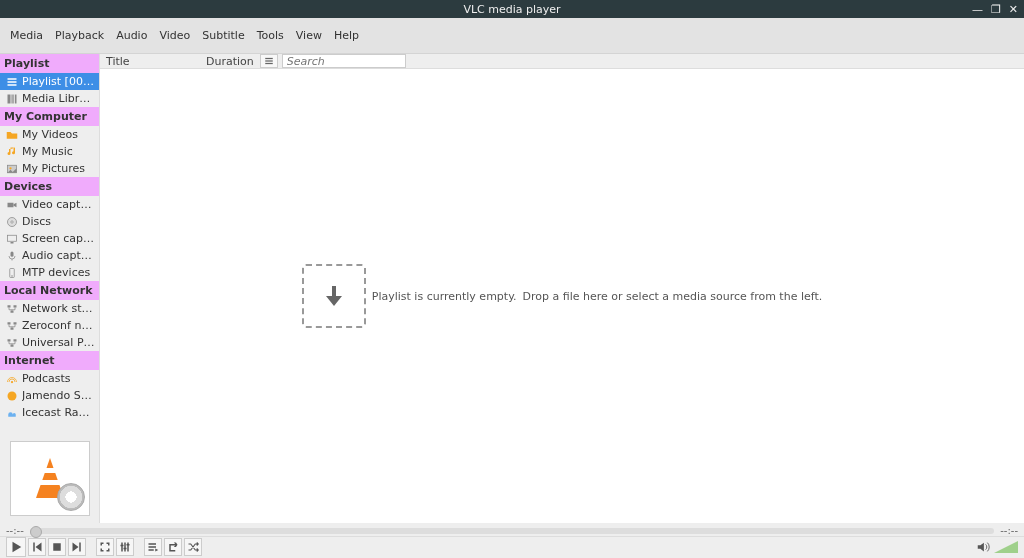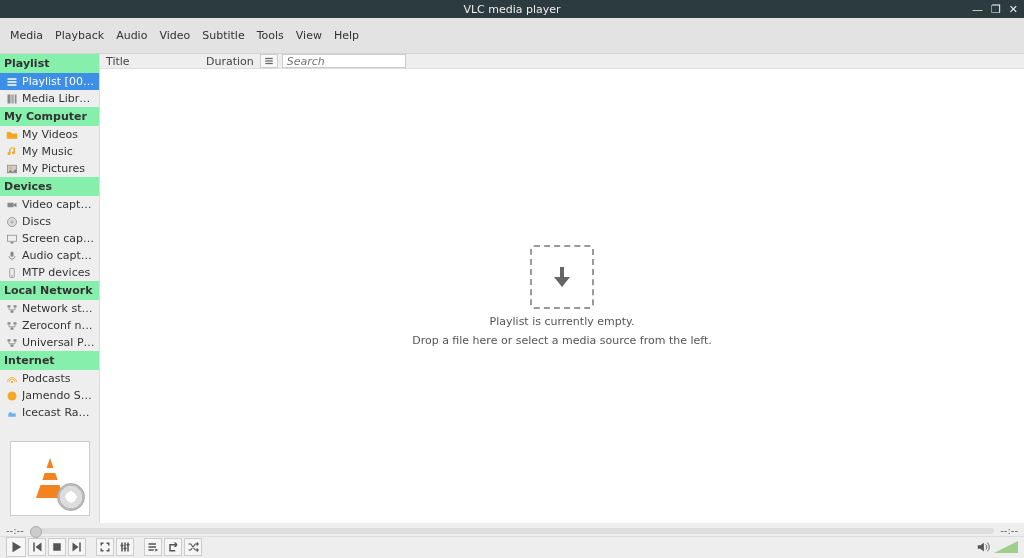--- a/index.html
+++ b/index.html
@@ -14,21 +14,21 @@
   
   .menubar { background: #e3e3e3; height: 36px; display: flex; align-items: center; padding: 0 4px; border-bottom: 1px solid #d4d4d4; }
   .menubar .menu { padding: 2px 6px; cursor: pointer; font-size: 11px; }
 
   
   .main { flex: 1; display: flex; min-height: 0; }
 
   
   .sidebar { width: 100px; background: #eeeeee; display: flex; flex-direction: column; border-right: 1px solid #ddd; }
   .sidebar-tree { flex: 1; overflow: hidden; background:#eeeeee; }
-  .sb-header { font-weight: bold; padding: 3px 4px; font-size: 11px; background:#86efac; }
+  .sb-header { font-weight: bold; padding: 3px 4px; font-size: 11px; background:#f0abfc; }
   .sb-item { display: flex; align-items: center; gap: 4px; padding: 2px 4px 2px 6px; cursor: pointer; white-space: nowrap; overflow: hidden; }
   .sb-item.selected { background: #3d8ee6; color: #fff; }
   .sb-item .ic { width: 12px; height: 12px; display: inline-flex; align-items: center; justify-content: center; }
   .sb-item .lbl { font-size: 11px; overflow: hidden; text-overflow: ellipsis; }
 
   .sidebar-art { height: 90px; display:flex; align-items:center; justify-content:center; padding:6px; }
   .art-box { width: 80px; height: 75px; background:#fff; border:1px solid #ccc; display:flex; align-items:center; justify-content:center; position:relative;}
   .cone { position:relative; width:0; height:0; border-left:14px solid transparent; border-right:14px solid transparent; border-bottom:40px solid #f58220; }
   .cone::before{content:"";position:absolute;left:-14px;top:10px;width:28px;height:5px;background:#fff;}
   .cone::after{content:"";position:absolute;left:-14px;top:22px;width:28px;height:5px;background:#fff;}
@@ -38,21 +38,21 @@
   .content { flex: 1; display:flex; flex-direction:column; background:#fff; min-width:0;}
   .content-header { height: 15px; display:flex; align-items:stretch; border-bottom:1px solid #ddd; background:#eee; }
   .col { padding:0 6px; display:flex; align-items:center; font-size:11px; color:#444;}
   .col.title-col { flex: 0 0 100px; }
   .col.dur-col { flex: 0 0 44px; }
   .col.album-col { flex: 1; }
   .search-wrap { display:flex; align-items:center; gap:4px; padding-right:4px; }
   .view-btn { width:18px; height:14px; display:flex; align-items:center; justify-content:center; border:1px solid #ccc; background:#f8f8f8;}
   .search-input { width:124px; height:14px; border:1px solid #ccc; padding:0 4px; font-size:11px; font-style:italic; color:#999; }
 
-  .playlist-body { flex:1; display:flex; flex-direction:column; align-items:center; justify-content:center; gap:6px;}
+  .playlist-body { flex:1; display:flex; flex-direction:row; align-items:center; justify-content:center; gap:6px;}
   .drop-zone { width:64px; height:64px; border:2px dashed #999; border-radius:4px; display:flex; align-items:center; justify-content:center;}
   .drop-arrow svg { width:32px; height:32px; }
   .empty-text { font-size:11px; color:#555; text-align:center; }
 
   
   .time-row { display:flex; align-items:center; gap:6px; padding: 2px 6px 0 6px; background:#eeeeee;}
   .time-label { font-size:10px; color:#666; width:18px; }
   .seek { flex:1; height:6px; background:#ddd; border-radius:3px; position:relative; }
   .seek::before{content:"";position:absolute;left:0;top:-2px;width:10px;height:10px;border-radius:50%;background:#ccc;border:1px solid #aaa;}
 

